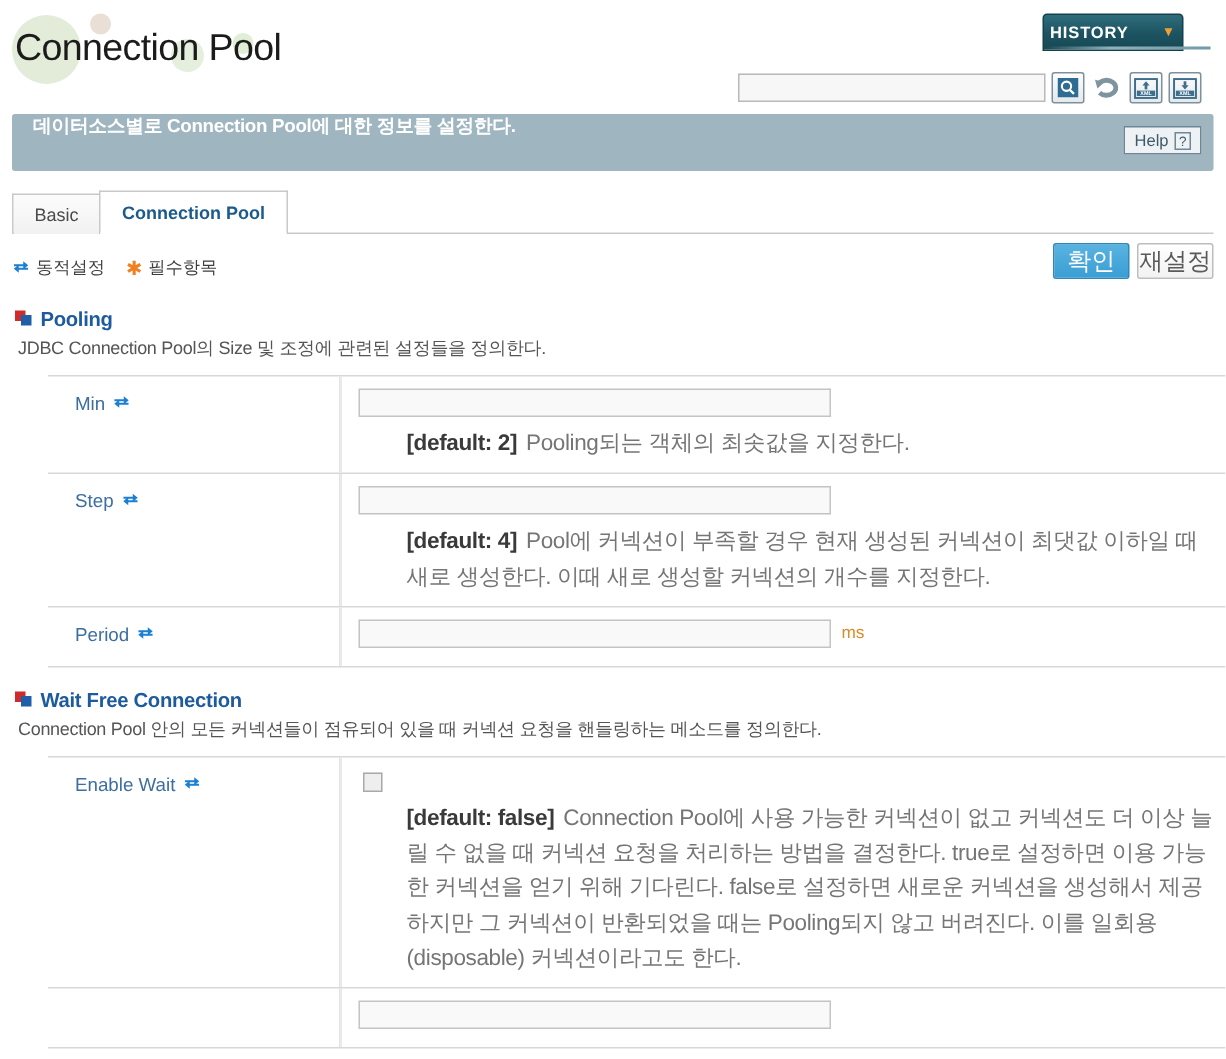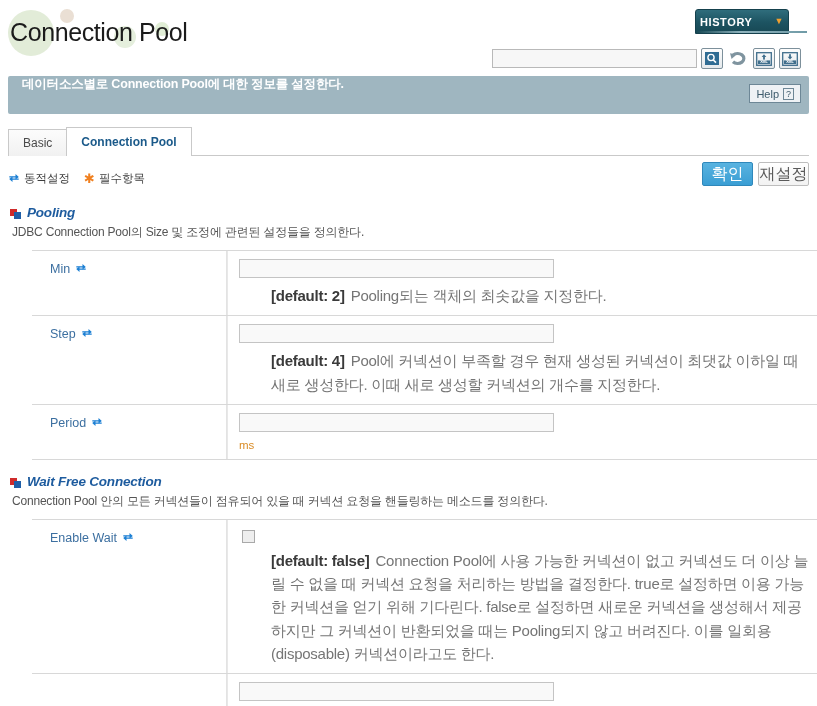--- a/index.html
+++ b/index.html
@@ -237,23 +237,22 @@
   .btn-secondary {
     background: linear-gradient(180deg, #ffffff 0%, #f2f2f2 100%);
     border: 1px solid #bdbdbd;
     color: #5a5a5a;
   }
 
   
   .section-head {
     margin: 14px 12px 0 10px;
     display: flex;
-    align-items: flex-end;
+    align-items: center;
     gap: 6px;
-    font-style: italic;
   }
   .sec-icon {
     position: relative;
     width: 11px;
     height: 11px;
     flex: none;
   }
   .sec-icon i {
     position: absolute;
     display: block;
@@ -297,22 +296,22 @@
   }
   .field-body {
     flex: 1;
     padding: 8px 8px 8px 0;
     border-left: 1px solid #e8e8e8;
     padding-left: 11px;
     min-width: 0;
   }
   .input-line {
     display: flex;
+    align-items: center;
     gap: 7px;
-    flex-direction: column;
   }
   .text-input {
     width: 315px;
     height: 19px;
     border: 1px solid #c4c4c4;
     background: #f9f9f9;
     font-size: 11px;
     padding: 0 4px;
     color: #333;
     outline: none;

